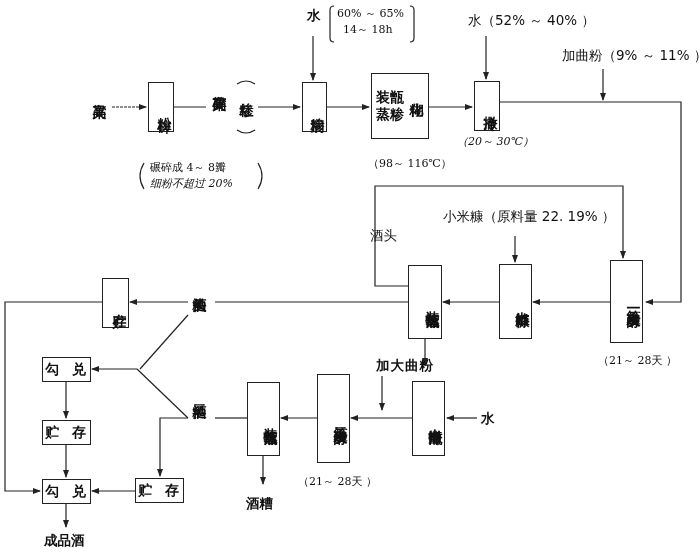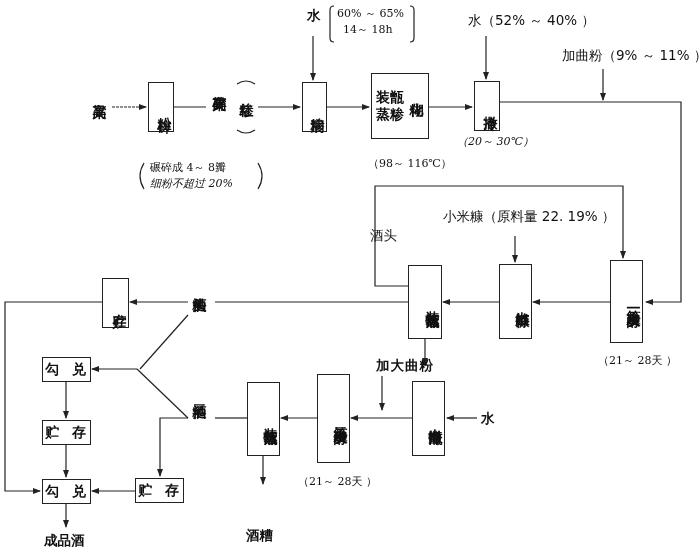--- a/index.html
+++ b/index.html
@@ -157,21 +157,21 @@
 <div class="lbl" style="left:481px; top:410px; font-weight:bold;">水</div>
 
 <div class="box" style="left:317px; top:374px; width:33px; height:89px;">
   <span class="vtext">第二次发酵</span>
 </div>
 <div class="note" style="left:298px; top:474px;">（21～ 28天 ）</div>
 
 <div class="box" style="left:247px; top:382px; width:33px; height:74px;">
   <span class="vtext">装甑蒸馏</span>
 </div>
-<div class="lbl" style="left:246px; top:495px; font-weight:bold;margin-top:32px;">酒糟</div>
+<div class="lbl" style="left:246px; top:495px; font-weight:bold;">酒糟</div>
 
 <div class="lblv" style="left:192px; top:394px;">二糙酒</div>
 
 <div class="box" style="left:42px; top:357px; width:49px; height:25px;">
   <span class="htext">勾 兑</span>
 </div>
 <div class="box" style="left:42px; top:420px; width:49px; height:25px;">
   <span class="htext">贮 存</span>
 </div>
 <div class="box" style="left:42px; top:479px; width:49px; height:25px;">

